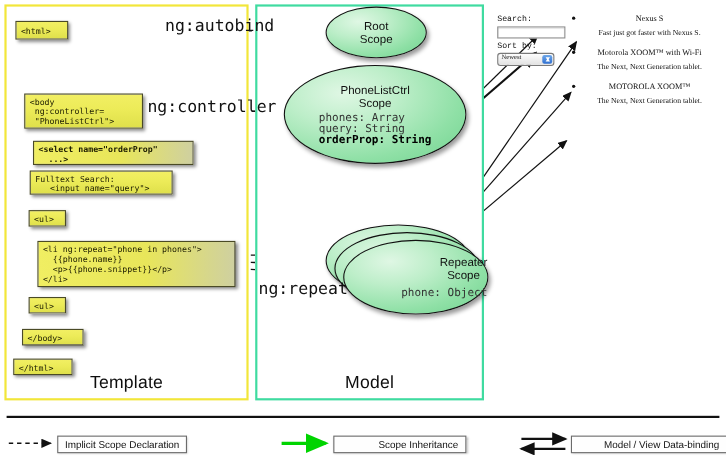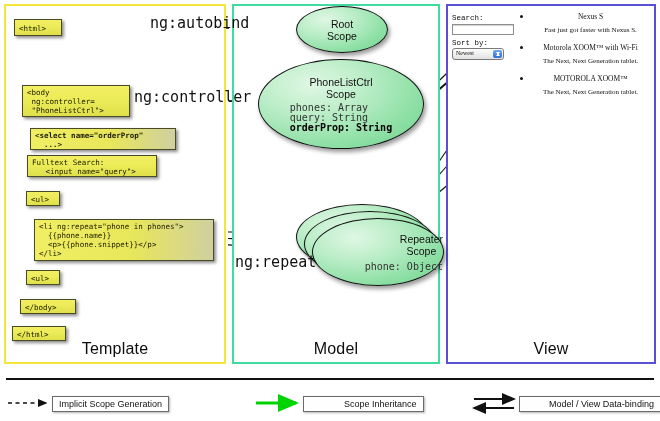--- a/index.html
+++ b/index.html
@@ -89,23 +89,20 @@
 <body>
 
 <div id="stage">
 
   <div class="panel template">
     <div class="panel-title">Template</div>
   </div>
   <div class="panel model">
     <div class="panel-title">Model</div>
   </div>
-  <div class="panel view">
-    <div class="panel-title">View</div>
-  </div>
 
   <svg class="ov under">
     <defs>
       <marker id="ahB" markerWidth="7" markerHeight="7" refX="6" refY="3" orient="auto">
         <path d="M0,0 L7,3 L0,6 z" fill="#111"></path>
       </marker>
       <marker id="ahB2" markerWidth="8" markerHeight="8" refX="7" refY="3.5" orient="auto">
         <path d="M0,0 L8,3.5 L0,7 z" fill="#111"></path>
       </marker>
       <marker id="ahG" markerWidth="8" markerHeight="8" refX="7" refY="3.5" orient="auto">
@@ -223,17 +220,17 @@
     </defs>
 
     <path d="M8,403 L46,403" stroke="#111" stroke-width="1.4" fill="none" stroke-dasharray="4,3.5" marker-end="url(#lgB)"></path>
 
     <path d="M256,403 L296,403" stroke="#00d400" stroke-width="3" fill="none" marker-end="url(#lgG)"></path>
 
     <path d="M474,399 L514,399" stroke="#111" stroke-width="2" fill="none" marker-end="url(#lgB)"></path>
     <path d="M514,408 L474,408" stroke="#111" stroke-width="2" fill="none" marker-end="url(#lgB)"></path>
   </svg>
 
-  <div class="lg-box" style="left:52px;top:396px;">Implicit Scope Generation</div>
+  <div class="lg-box" style="left:52px;top:396px;">Implicit Scope Declaration</div>
   <div class="lg-box" style="left:303px;top:396px;padding-left:40px;">Scope Inheritance</div>
   <div class="lg-box" style="left:519px;top:396px;padding-left:29px;">Model / View Data-binding</div>
 
 </div>
 
 </body></html>

